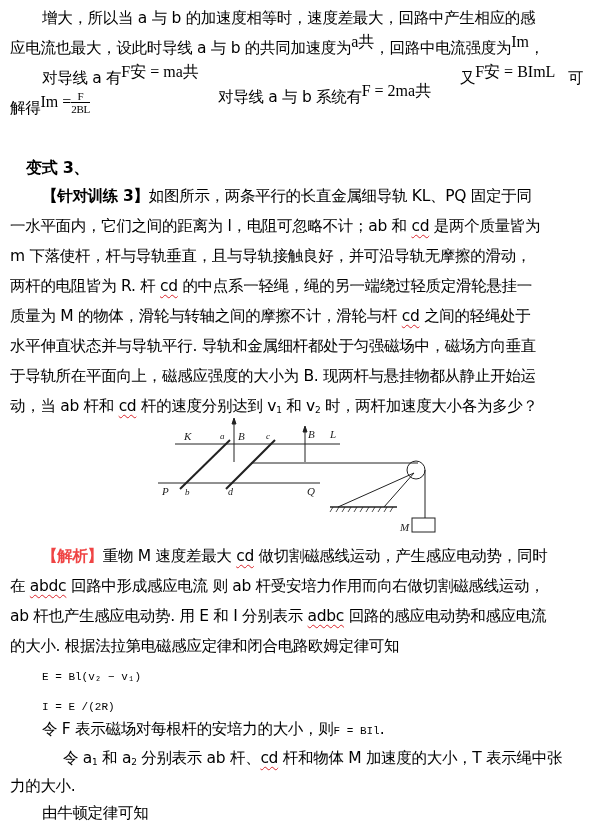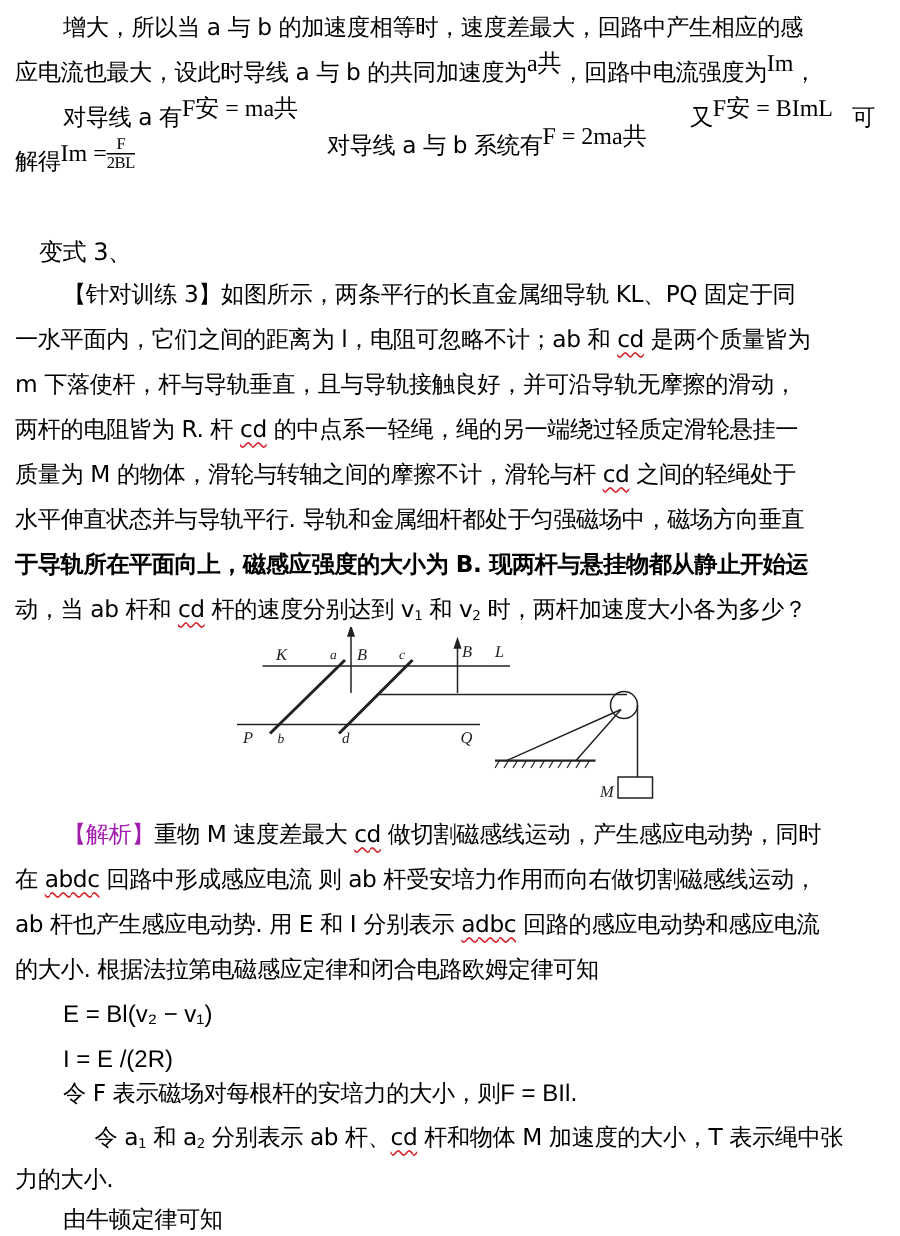--- a/index.html
+++ b/index.html
@@ -1,22 +1,22 @@
 <!DOCTYPE html>
 <html><head>
 <meta charset="utf-8">
 <style>
   html, body { margin:0; padding:0; background:#ffffff; }
   body { width:600px; height:824px; overflow:hidden; position:relative; font-family:"DejaVu Sans", sans-serif; color:#000; }
   .line { position:absolute; left:0; white-space:nowrap; font-size:15.5px; line-height:20px; letter-spacing:-0.3px; }
   .math { font-family:"Liberation Serif", "DejaVu Serif", serif; font-size:16px; position:relative; top:-6px; letter-spacing:0; }
-  .math-sm { font-family:Liberation Sans, sans-serif; font-size:16px; letter-spacing:0; }
+  .math-sm { font-family:Liberation Mono, monospace; font-size:11px; letter-spacing:0; }
   .sub { font-size:9px; vertical-align:-2px; }
-  .bold { font-weight:normal; }
-  .red { color:#a21caf; font-weight:normal; }
+  .bold { font-weight:bold; }
+  .red { color:#ef4444; font-weight:bold; }
   .wavy { text-decoration: underline wavy #d8232a; text-decoration-thickness:1px; text-underline-offset:3px; }
   .frac { display:inline-block; vertical-align:middle; text-align:center; font-family:"Liberation Serif", serif; font-size:11px; position:relative; top:-6px; }
   .frac .num { display:block; border-bottom:1px solid #000; padding:0 2px; line-height:12px; }
   .frac .den { display:block; line-height:12px; }
   .diagram { position:absolute; left:150px; top:418px; width:300px; height:125px; }
 </style>
 </head>
 <body>
 
 <div class="line" style="top:8px; left:42px;">
@@ -56,21 +56,21 @@
 </div>
 <div class="line" style="top:276px; left:10px;">
   <span>两杆的电阻皆为 R. 杆 </span><span class="wavy">cd</span><span> 的中点系一轻绳，绳的另一端绕过轻质定滑轮悬挂一</span>
 </div>
 <div class="line" style="top:306px; left:10px;">
   <span>质量为 M 的物体，滑轮与转轴之间的摩擦不计，滑轮与杆 </span><span class="wavy">cd</span><span> 之间的轻绳处于</span>
 </div>
 <div class="line" style="top:336px; left:10px;">
   <span>水平伸直状态并与导轨平行. 导轨和金属细杆都处于匀强磁场中，磁场方向垂直</span>
 </div>
-<div class="line" style="top:366px; left:10px;font-weight:bold;">
+<div class="line" style="top:366px; left:10px;">
   <span>于导轨所在平面向上，磁感应强度的大小为 B. 现两杆与悬挂物都从静止开始运</span>
 </div>
 <div class="line" style="top:396px; left:10px;">
   <span>动，当 ab 杆和 </span><span class="wavy">cd</span><span> 杆的速度分别达到 v</span><span class="sub">1</span><span> 和 v</span><span class="sub">2</span><span> 时，两杆加速度大小各为多少？</span>
 </div>
 
 <div class="diagram">
   <svg width="300" height="125" viewBox="0 0 300 125">
     <g stroke="#222" fill="none" stroke-width="1">
 

